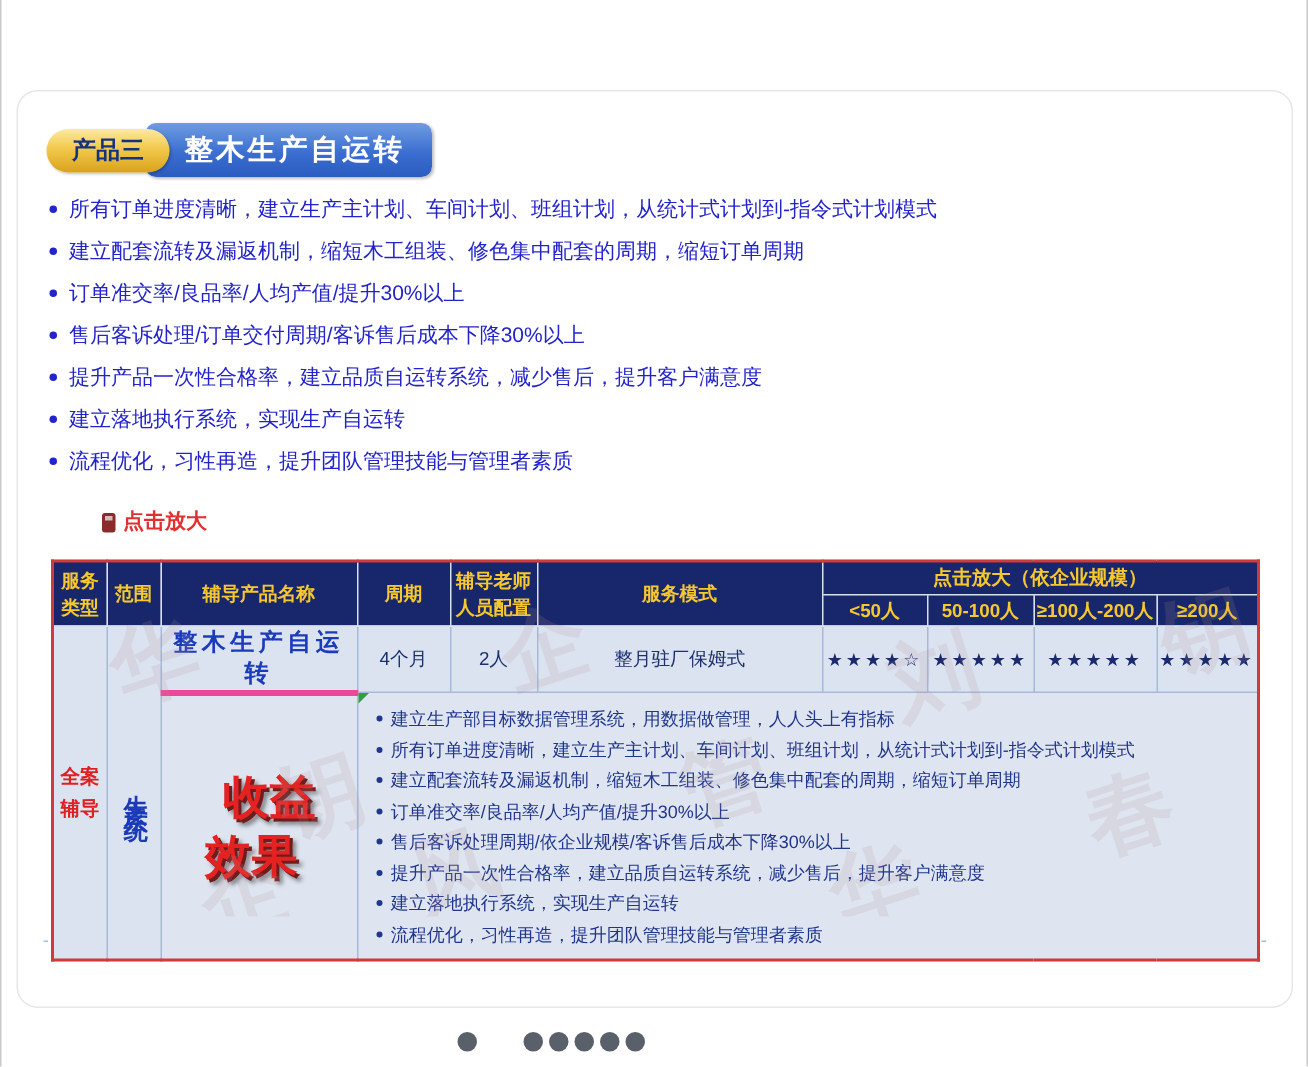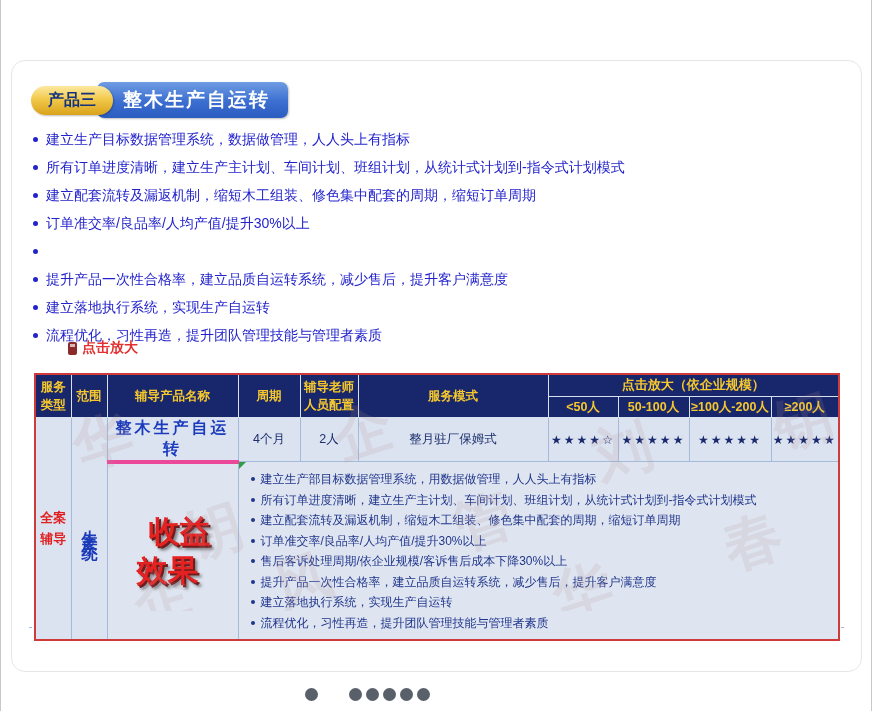--- a/index.html
+++ b/index.html
@@ -81,36 +81,33 @@
 <div class="card"></div>
 
 <div class="badge-wrap">
   <span class="gold-pill">产品三</span>
   <span class="blue-rect">整木生产自运转</span>
 </div>
 
 <ul class="features" id="feature-list">
     <li>
       <span class="dot"></span>
-      <span>建立生产目标数据管理系统，数据做管理，人人头上有指标</span>
-    </li>
-    <li>
-      <span class="dot"></span>
       <span>所有订单进度清晰，建立生产主计划、车间计划、班组计划，从统计式计划到-指令式计划模式</span>
     </li>
     <li>
       <span class="dot"></span>
       <span>建立配套流转及漏返机制，缩短木工组装、修色集中配套的周期，缩短订单周期</span>
     </li>
     <li>
       <span class="dot"></span>
       <span>订单准交率/良品率/人均产值/提升30%以上</span>
     </li>
     <li>
       <span class="dot"></span>
+      <span>售后客诉处理/订单交付周期/客诉售后成本下降30%以上</span>
     </li>
     <li>
       <span class="dot"></span>
       <span>提升产品一次性合格率，建立品质自运转系统，减少售后，提升客户满意度</span>
     </li>
     <li>
       <span class="dot"></span>
       <span>建立落地执行系统，实现生产自运转</span>
     </li>
     <li>

